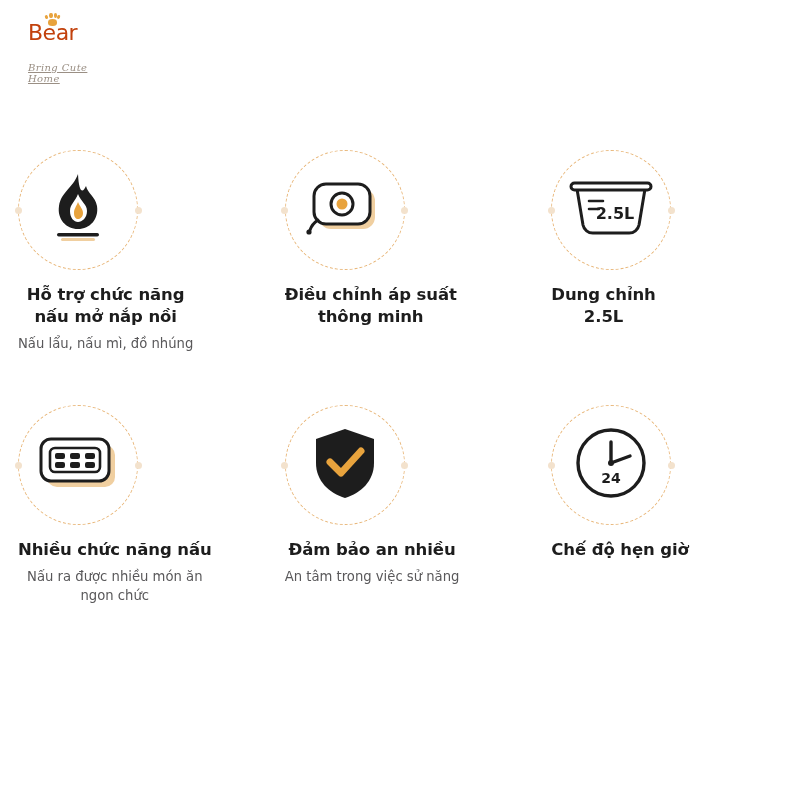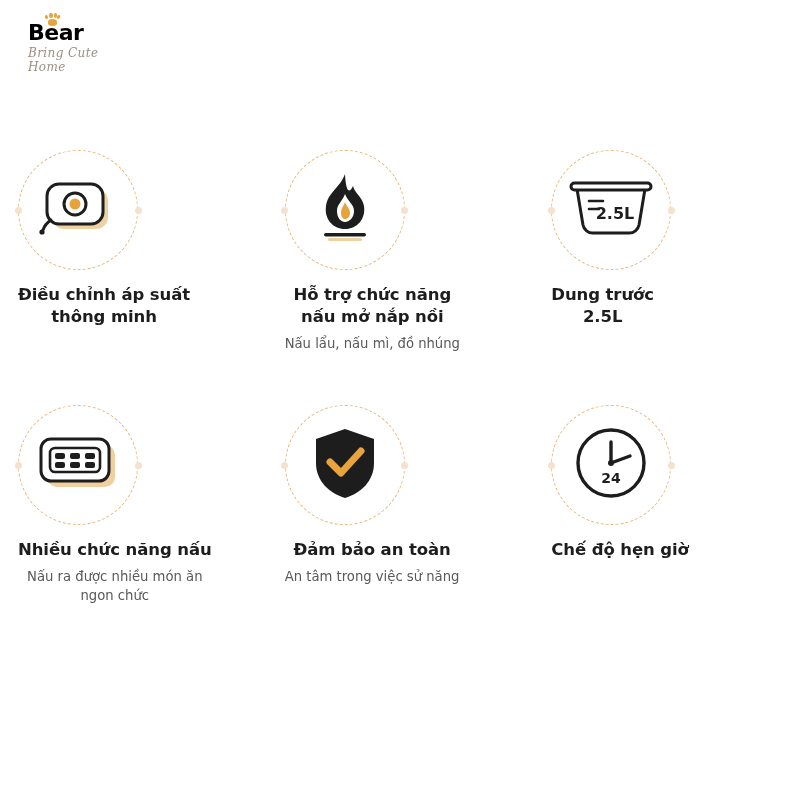--- a/index.html
+++ b/index.html
@@ -20,24 +20,24 @@
   
   .brand {
     position: absolute;
     left: 28px;
     top: 22px;
     width: 92px;
     height: 44px;
   }
   .brand-wordmark {
     font-family: "DejaVu Sans", sans-serif;
-    font-weight: bold;
+    font-weight: normal;
     font-size: 22px;
     letter-spacing: -0.5px;
-    color: #000000;
+    color: #c2410c;
     line-height: 1;
     position: relative;
     display: inline-block;
   }
   .brand-paw {
     position: absolute;
     top: -9px;
     left: 17px;
     width: 16px;
     height: 14px;
@@ -47,26 +47,27 @@
     background: #e8a33d;
     border-radius: 50%;
     display: block;
   }
   .brand-paw i.p1 { width: 3.4px; height: 4.4px; left: 0px;  top: 2px; transform: rotate(-22deg);}
   .brand-paw i.p2 { width: 3.4px; height: 4.6px; left: 4.4px; top: 0px; }
   .brand-paw i.p3 { width: 3.4px; height: 4.6px; left: 8.6px; top: 0.4px; }
   .brand-paw i.p4 { width: 3.4px; height: 4.4px; left: 12.4px; top: 2.4px; transform: rotate(22deg);}
   .brand-paw i.pad { width: 9px; height: 6.6px; left: 3.4px; top: 6.2px; border-radius: 50% 50% 46% 46%; }
   .brand-tag {
-    margin-top: 2px;
+    margin-top: 18px;
     font-family: "DejaVu Serif", serif;
     font-style: italic;
-    font-size: 12px;
+    font-size: 10px;
     color: #9a8f84;
     letter-spacing: 0.4px;
+    text-decoration: underline;
   }
 
   
   .grid {
     position: absolute;
     left: 0;
     top: 150px;
     width: 800px;
     display: grid;
     grid-template-columns: repeat(3, 1fr);
@@ -142,20 +143,42 @@
 </div>
 
 <div class="grid">
 
   <div class="cell">
     <div class="icon-wrap">
       <div class="ring"></div>
       <div class="dot left"></div>
       <div class="dot right"></div>
       <div class="glyph">
+        <svg width="70" height="72" viewBox="0 0 70 72">
+          <path d="M35 2 C30 16 18 20 16 34 C14 47 23 57 35 57 C47 57 56 47 54 34 C52 24 45 22 43 14 C40 21 36 22 35 2 Z" fill="#1d1d1d"></path>
+          <path d="M35 22 C32 30 27 32 27 39 C27 46 31 50 35 50 C39 50 44 46 44 39 C44 32 38 30 35 22 Z" fill="#ffffff"></path>
+          <path d="M35 30 C33 35 31 37 31 41 C31 45 33 47 35 47 C37 47 40 45 40 41 C40 37 37 35 35 30 Z" fill="#e8a33d"></path>
+          <rect x="14" y="61" width="42" height="3.4" rx="1.7" fill="#1d1d1d"></rect>
+          <rect x="18" y="66" width="34" height="3" rx="1.5" fill="#f0cfa0"></rect>
+        </svg>
+      </div>
+    </div>
+    <div class="titles">
+      <div class="title" style="white-space:pre-line">Hỗ trợ chức năng
+nấu mở nắp nồi</div>
+      <div class="subtitle" style="white-space:pre-line">Nấu lẩu, nấu mì, đồ nhúng</div>
+    </div>
+  </div>
+
+  <div class="cell">
+    <div class="icon-wrap">
+      <div class="ring"></div>
+      <div class="dot left"></div>
+      <div class="dot right"></div>
+      <div class="glyph">
         <svg width="78" height="64" viewBox="0 0 78 64">
           <rect x="13" y="13" width="56" height="40" rx="12" fill="#f0cfa0"></rect>
           <rect x="8" y="8" width="56" height="40" rx="12" fill="#ffffff" stroke="#1d1d1d" stroke-width="3"></rect>
           <circle cx="36" cy="28" r="11" fill="none" stroke="#1d1d1d" stroke-width="3"></circle>
           <circle cx="36" cy="28" r="5.5" fill="#e8a33d"></circle>
           <path d="M12 44 q-6 4 -8 10" fill="none" stroke="#1d1d1d" stroke-width="3" stroke-linecap="round"></path>
           <circle cx="3" cy="56" r="2.6" fill="#1d1d1d"></circle>
         </svg>
       </div>
     </div>
@@ -165,52 +188,30 @@
       <div class="subtitle" style="white-space:pre-line"></div>
     </div>
   </div>
 
   <div class="cell">
     <div class="icon-wrap">
       <div class="ring"></div>
       <div class="dot left"></div>
       <div class="dot right"></div>
       <div class="glyph">
-        <svg width="70" height="72" viewBox="0 0 70 72">
-          <path d="M35 2 C30 16 18 20 16 34 C14 47 23 57 35 57 C47 57 56 47 54 34 C52 24 45 22 43 14 C40 21 36 22 35 2 Z" fill="#1d1d1d"></path>
-          <path d="M35 22 C32 30 27 32 27 39 C27 46 31 50 35 50 C39 50 44 46 44 39 C44 32 38 30 35 22 Z" fill="#ffffff"></path>
-          <path d="M35 30 C33 35 31 37 31 41 C31 45 33 47 35 47 C37 47 40 45 40 41 C40 37 37 35 35 30 Z" fill="#e8a33d"></path>
-          <rect x="14" y="61" width="42" height="3.4" rx="1.7" fill="#1d1d1d"></rect>
-          <rect x="18" y="66" width="34" height="3" rx="1.5" fill="#f0cfa0"></rect>
-        </svg>
-      </div>
-    </div>
-    <div class="titles">
-      <div class="title" style="white-space:pre-line">Hỗ trợ chức năng
-nấu mở nắp nồi</div>
-      <div class="subtitle" style="white-space:pre-line">Nấu lẩu, nấu mì, đồ nhúng</div>
-    </div>
-  </div>
-
-  <div class="cell">
-    <div class="icon-wrap">
-      <div class="ring"></div>
-      <div class="dot left"></div>
-      <div class="dot right"></div>
-      <div class="glyph">
         <svg width="92" height="66" viewBox="0 0 92 66">
           <path d="M12 14 h68 l-6 36 a10 10 0 0 1 -10 8 H28 a10 10 0 0 1 -10 -8 Z" fill="#ffffff" stroke="#1d1d1d" stroke-width="3" stroke-linejoin="round"></path>
           <rect x="6" y="8" width="80" height="7" rx="3.5" fill="#ffffff" stroke="#1d1d1d" stroke-width="3"></rect>
           <path d="M24 26 h14 M24 34 h10" stroke="#1d1d1d" stroke-width="2.6" stroke-linecap="round"></path>
           <text x="50" y="44" font-family="DejaVu Sans, sans-serif" font-size="16" font-weight="bold" fill="#1d1d1d" text-anchor="middle">2.5L</text>
         </svg>
       </div>
     </div>
     <div class="titles">
-      <div class="title" style="white-space:pre-line">Dung trước
+      <div class="title" style="white-space:pre-line">Dung chỉnh
 2.5L</div>
       <div class="subtitle" style="white-space:pre-line"></div>
     </div>
   </div>
 
   <div class="cell">
     <div class="icon-wrap">
       <div class="ring"></div>
       <div class="dot left"></div>
       <div class="dot right"></div>
@@ -241,21 +242,21 @@
       <div class="dot left"></div>
       <div class="dot right"></div>
       <div class="glyph">
         <svg width="70" height="76" viewBox="0 0 70 76">
           <path d="M35 4 L64 14 V38 C64 56 51 68 35 73 C19 68 6 56 6 38 V14 Z" fill="#1d1d1d"></path>
           <path d="M20 37 L31 48 L51 26" fill="none" stroke="#e8a33d" stroke-width="7" stroke-linecap="round" stroke-linejoin="round"></path>
         </svg>
       </div>
     </div>
     <div class="titles">
-      <div class="title" style="white-space:pre-line">Đảm bảo an toàn</div>
+      <div class="title" style="white-space:pre-line">Đảm bảo an nhiều</div>
       <div class="subtitle" style="white-space:pre-line">An tâm trong việc sử năng</div>
     </div>
   </div>
 
   <div class="cell">
     <div class="icon-wrap">
       <div class="ring"></div>
       <div class="dot left"></div>
       <div class="dot right"></div>
       <div class="glyph">

